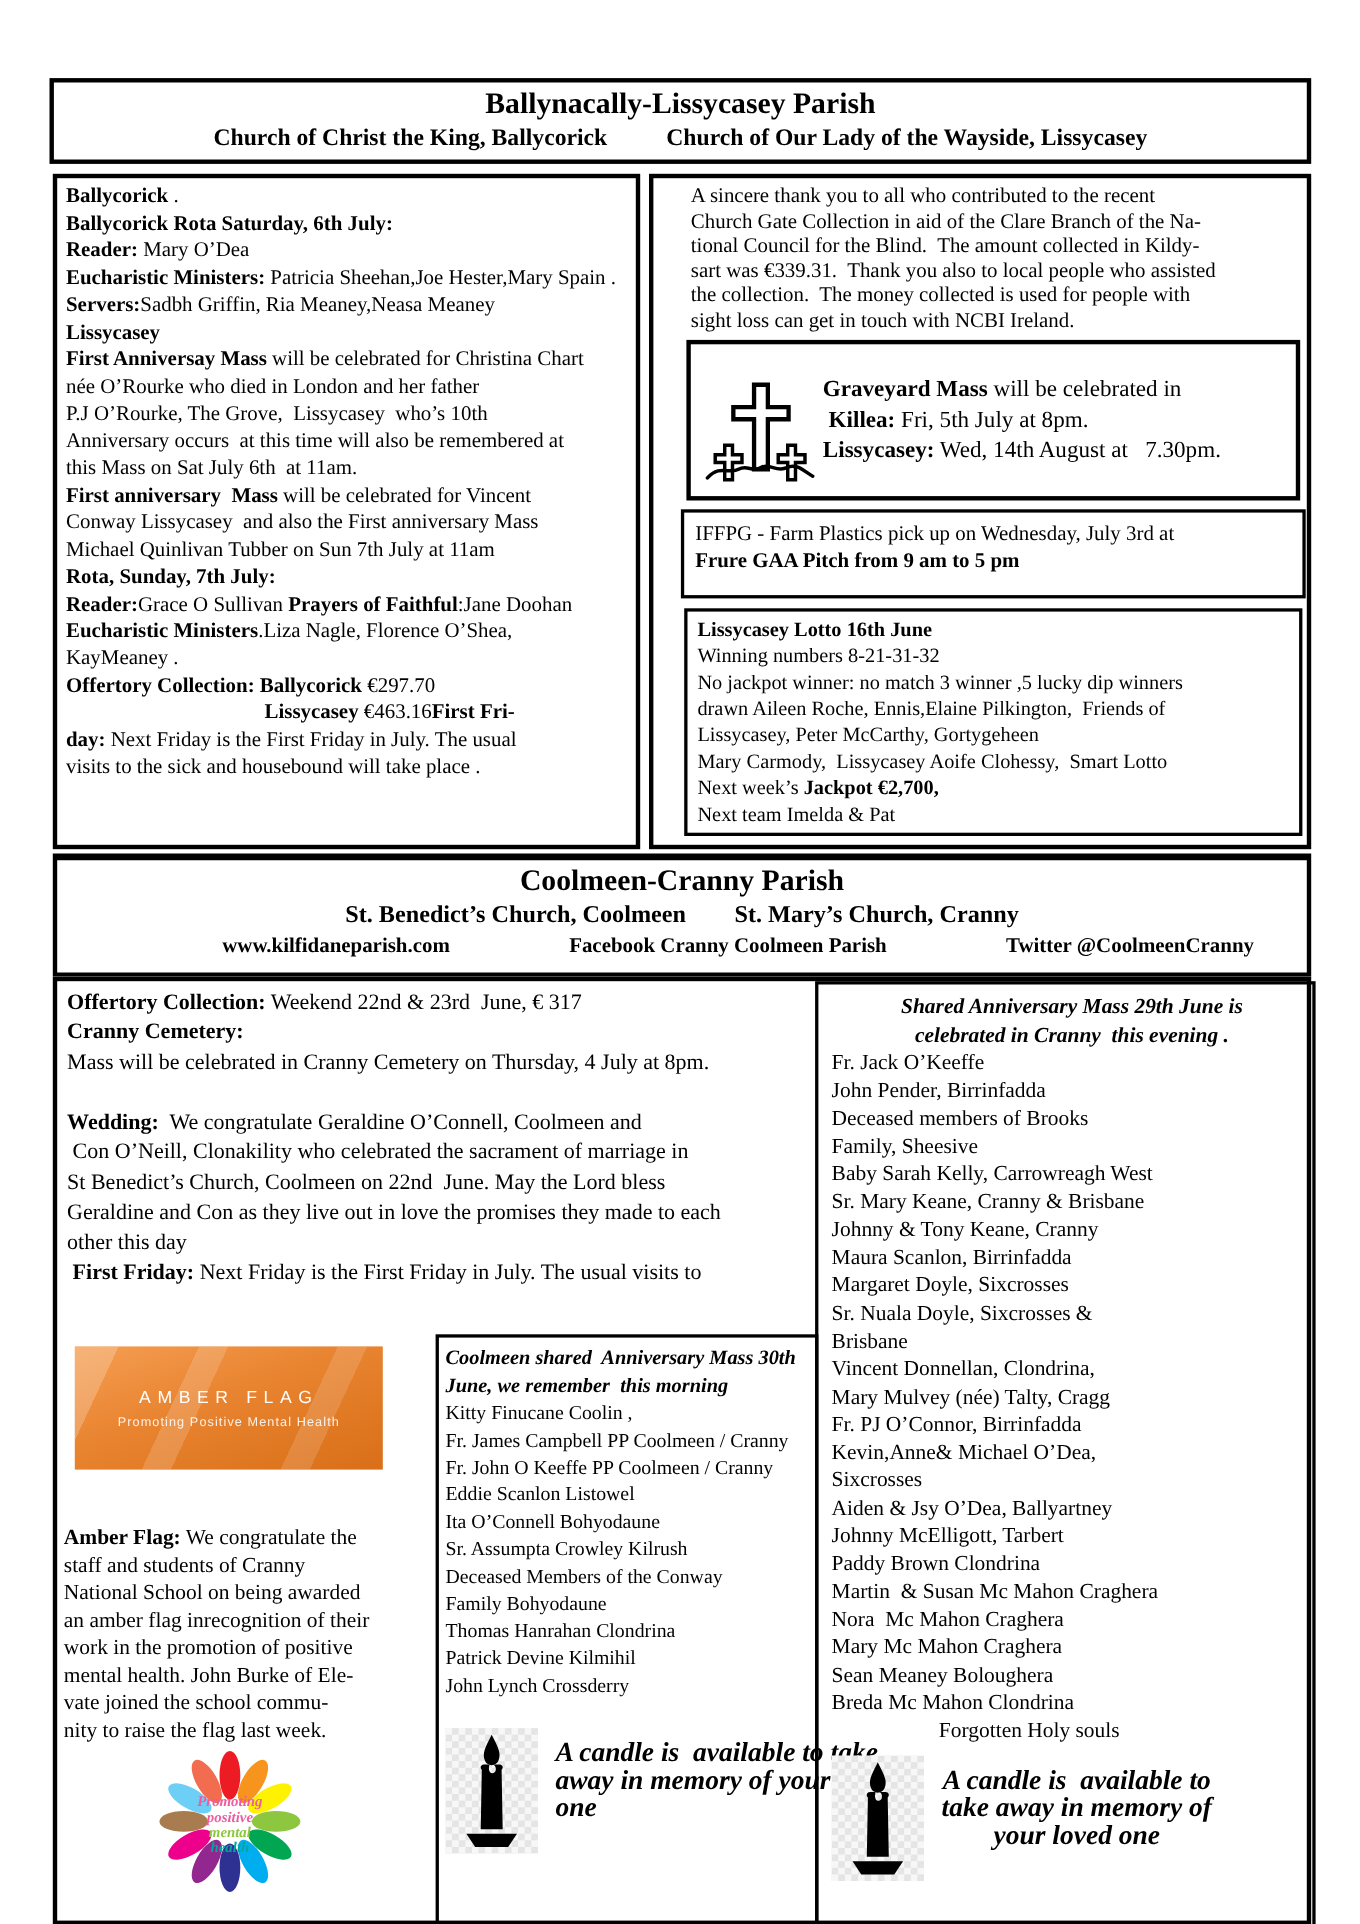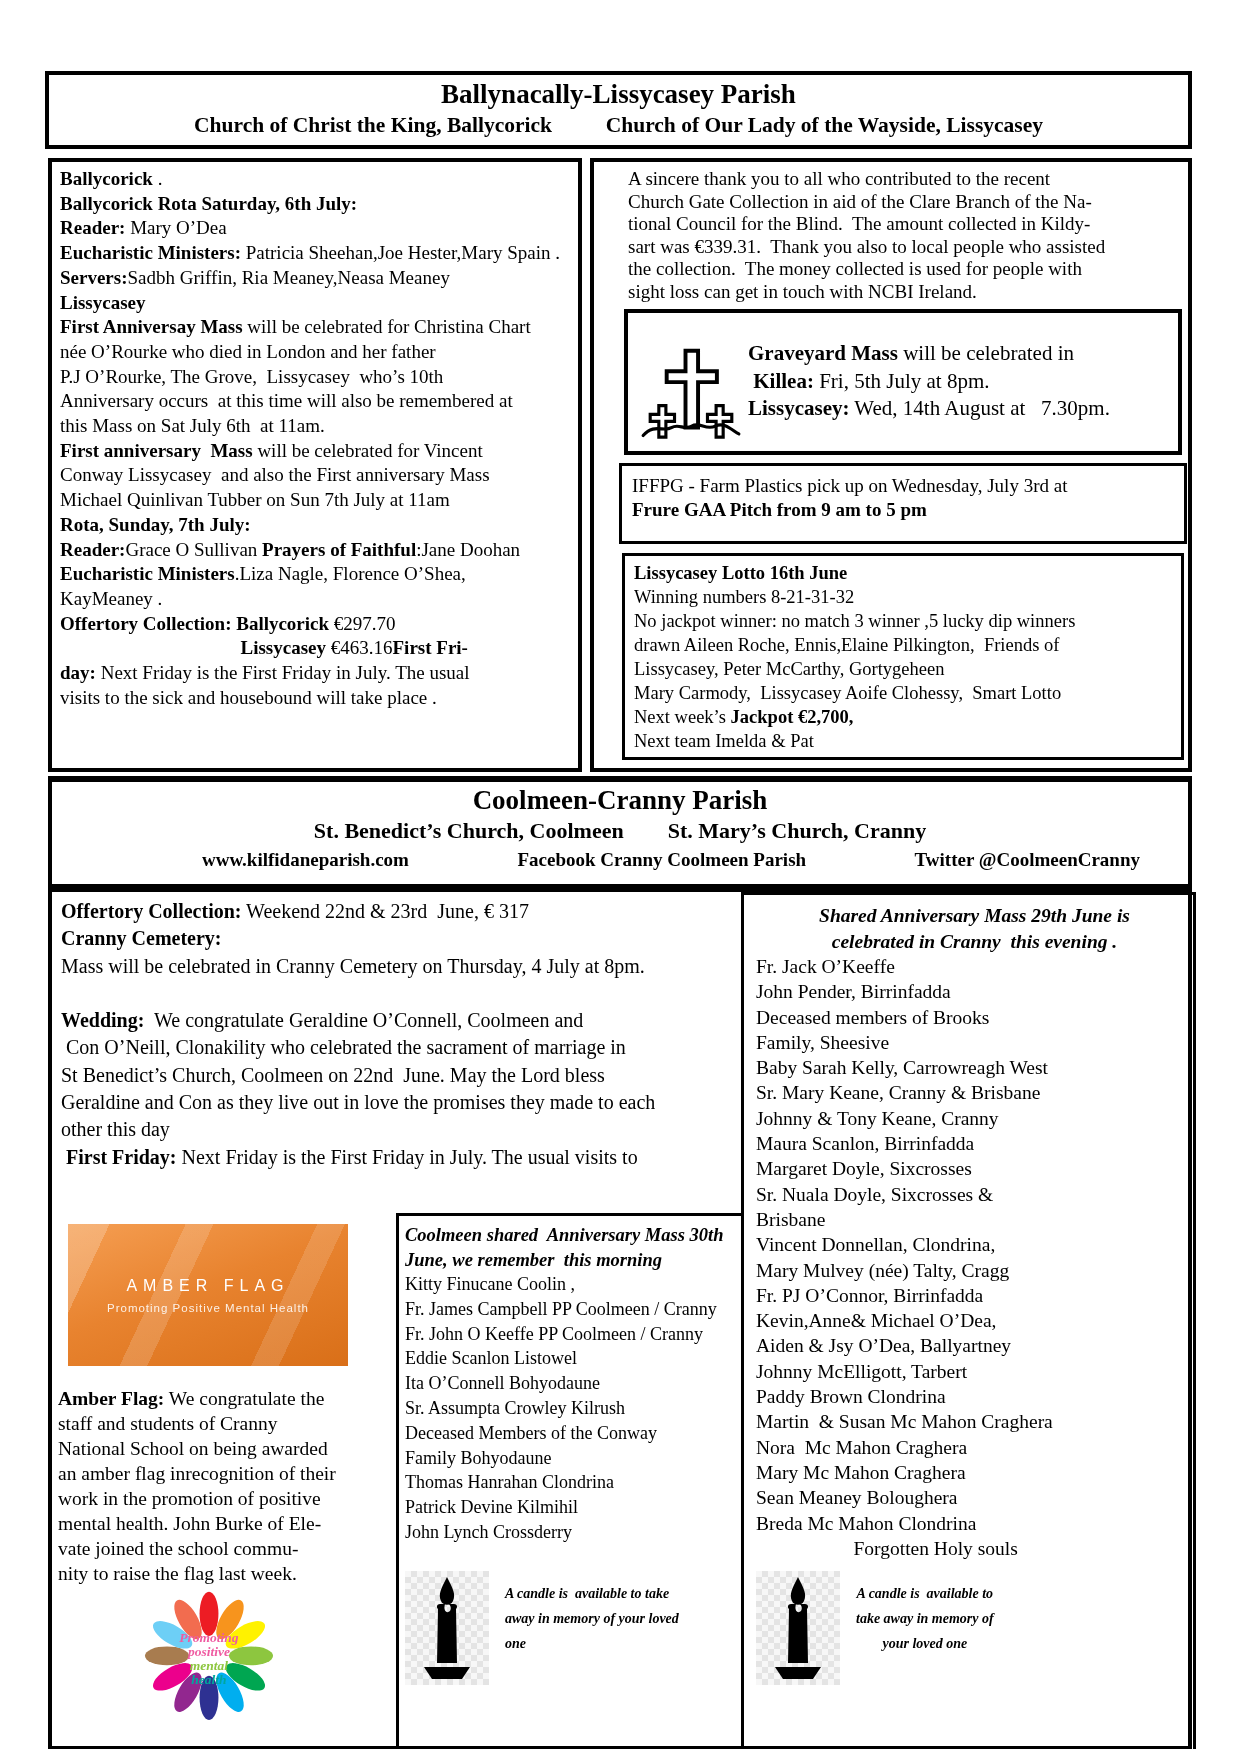--- a/index.html
+++ b/index.html
@@ -37,21 +37,21 @@
   #header2{left:48px;top:742px;width:1144px;height:112px;border-top-width:6px;text-align:center;}
   #header2 .t1{font-size:27px;font-weight:bold;line-height:32px;margin-top:2px;}
   #header2 .t2{font-size:22px;font-weight:bold;line-height:29px;white-space:pre;}
   #header2 .t3{display:flex;justify-content:space-between;padding:2px 48px 0 150px;
     font-size:19px;font-weight:bold;line-height:25px;}
 
   
   #bottombox{left:48px;top:854px;width:1144px;height:862px;}
   .blc{position:absolute;left:9px;top:6px;width:690px;font-size:20px;line-height:27.3px;}
 
-  .amberimg{position:absolute;left:16px;top:332px;width:280px;height:142px;overflow:hidden;
+  .amberimg{position:absolute;left:16px;top:332px;width:280px;height:112px;overflow:hidden;
     background:linear-gradient(160deg,#f59e52 0%,#e8832f 45%,#d96f18 100%);
     display:flex;flex-direction:column;justify-content:center;align-items:center;gap:7px;}
   .amberimg::before{content:"";position:absolute;inset:0;
     background:linear-gradient(115deg,rgba(255,255,255,.22) 0 12%,transparent 12% 34%,
       rgba(255,255,255,.16) 34% 42%,transparent 42% 72%,rgba(255,255,255,.14) 72% 80%,transparent 80%);}
   .ambertitle{position:relative;color:#fff;font-size:16px;letter-spacing:6px;
     font-family:"Liberation Sans","DejaVu Sans",sans-serif;}
   .ambersub{position:relative;color:rgba(255,255,255,.88);font-size:11.5px;letter-spacing:1px;
     font-family:"Liberation Sans","DejaVu Sans",sans-serif;}
 
@@ -71,21 +71,21 @@
   .rightbox .ttl{font-size:19.5px;line-height:25.5px;text-align:center;}
   .rightbox .nms{font-size:19.5px;line-height:25.3px;}
 
   .candlerow{display:flex;gap:16px;margin-top:26px;align-items:flex-start;}
   .candlerow.tight{margin-top:10px;text-align:center;}
   .candleicon{width:84px;height:114px;flex:0 0 84px;display:flex;align-items:center;justify-content:center;
     background-color:#f7f7f7;
     background-image:linear-gradient(45deg,#e4e4e4 25%,transparent 25%,transparent 75%,#e4e4e4 75%),
                      linear-gradient(45deg,#e4e4e4 25%,transparent 25%,transparent 75%,#e4e4e4 75%);
     background-size:12px 12px;background-position:0 0,6px 6px;}
-  .candletext{font-size:14px;line-height:25px;padding-top:10px;}
+  .candletext{font-size:25px;line-height:25px;padding-top:10px;}
 </style>
 </head>
 <body>
 
 <div class="page">
 
   <div class="bx" id="header1">
     <div class="t1">Ballynacally-Lissycasey Parish</div>
     <div class="t2">Church of Christ the King, Ballycorick          Church of Our Lady of the Wayside, Lissycasey</div>
   </div>
@@ -272,20 +272,21 @@
           <div class="rl"><span class="s-r">Sr. Mary Keane, Cranny &amp; Brisbane</span></div>
           <div class="rl"><span class="s-r">Johnny &amp; Tony Keane, Cranny</span></div>
           <div class="rl"><span class="s-r">Maura Scanlon, Birrinfadda</span></div>
           <div class="rl"><span class="s-r">Margaret Doyle, Sixcrosses</span></div>
           <div class="rl"><span class="s-r">Sr. Nuala Doyle, Sixcrosses &amp;</span></div>
           <div class="rl"><span class="s-r">Brisbane</span></div>
           <div class="rl"><span class="s-r">Vincent Donnellan, Clondrina,</span></div>
           <div class="rl"><span class="s-r">Mary Mulvey (née) Talty, Cragg</span></div>
           <div class="rl"><span class="s-r">Fr. PJ O’Connor, Birrinfadda</span></div>
           <div class="rl"><span class="s-r">Kevin,Anne&amp; Michael O’Dea,</span></div>
+          <div class="rl"><span class="s-r">Sixcrosses</span></div>
           <div class="rl"><span class="s-r">Aiden &amp; Jsy O’Dea, Ballyartney</span></div>
           <div class="rl"><span class="s-r">Johnny McElligott, Tarbert</span></div>
           <div class="rl"><span class="s-r">Paddy Brown Clondrina</span></div>
           <div class="rl"><span class="s-r">Martin  &amp; Susan Mc Mahon Craghera</span></div>
           <div class="rl"><span class="s-r">Nora  Mc Mahon Craghera</span></div>
           <div class="rl"><span class="s-r">Mary Mc Mahon Craghera</span></div>
           <div class="rl"><span class="s-r">Sean Meaney Boloughera</span></div>
           <div class="rl"><span class="s-r">Breda Mc Mahon Clondrina</span></div>
           <div class="rl"><span class="s-r">                    Forgotten Holy souls</span></div>
         </div>

